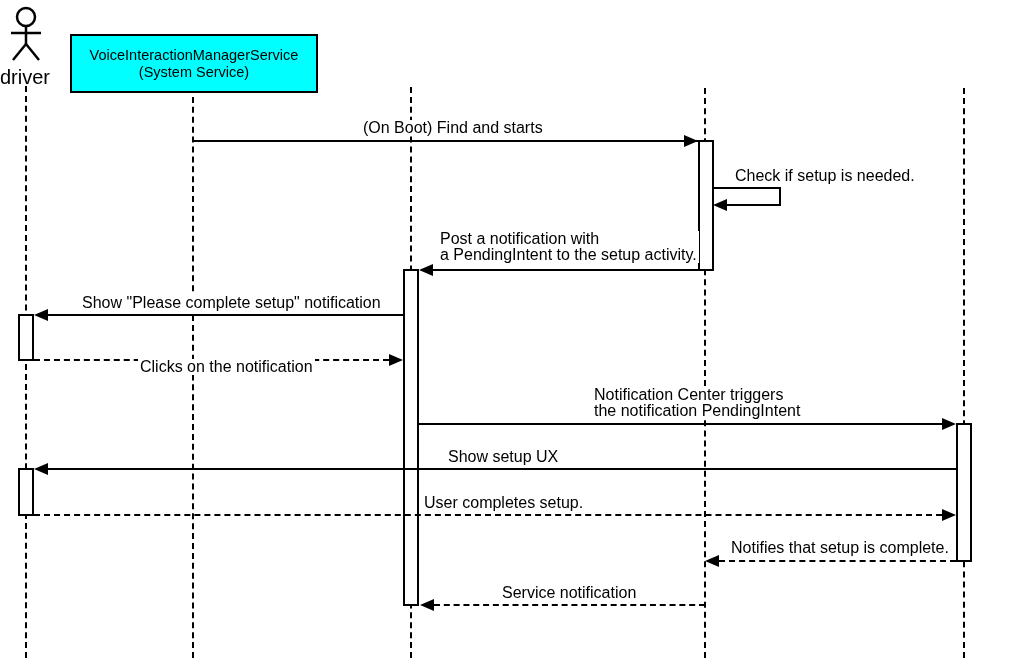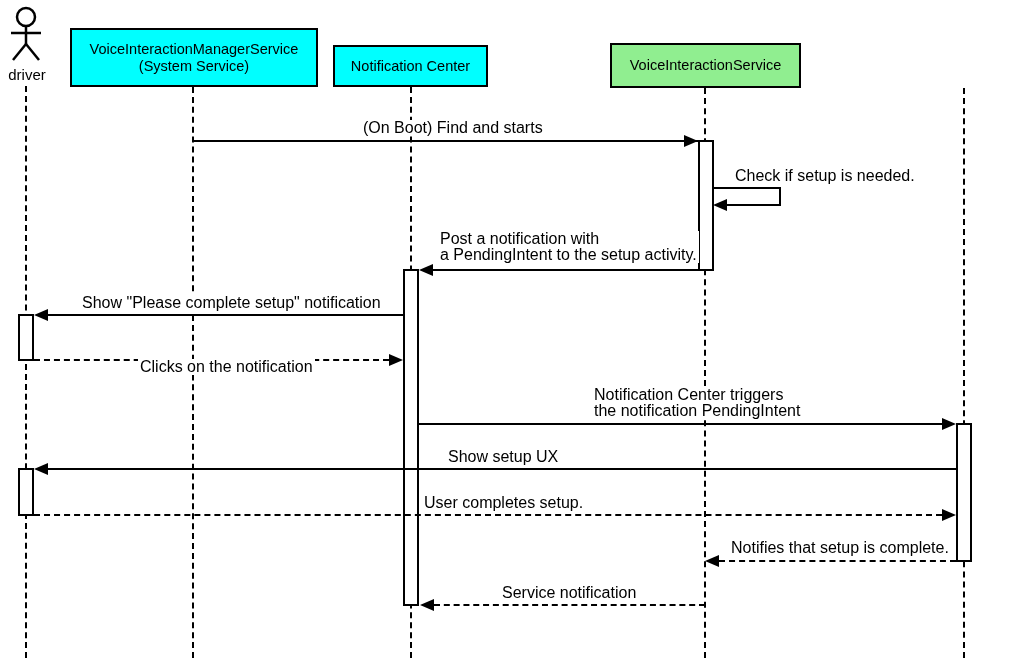--- a/index.html
+++ b/index.html
@@ -3,35 +3,35 @@
 <meta charset="utf-8">
 <style>
   html,body { margin:0; padding:0; background:#ffffff; }
   #canvas {
     position:relative; width:1035px; height:664px; background:#ffffff;
     font-family:"Liberation Sans", sans-serif; color:#000; overflow:hidden;
   }
   .pbox {
     position:absolute; box-sizing:border-box; border:2px solid #000;
     display:flex; align-items:center; justify-content:center; text-align:center;
-    font-size:14.5px; line-height:17px; white-space:pre-line;
+    font-size:14.5px; line-height:17px; white-space:pre-line;margin-top:6px;
   }
   .lifeline { position:absolute; width:0; border-left:2px dashed #000; }
   .bar { position:absolute; box-sizing:border-box; width:16px; border:2px solid #000; background:#fff; z-index:2; }
   .mline { position:absolute; height:0; border-top:2px solid #000; z-index:3; }
   .mline.dashed { border-top-style:dashed; }
   .vseg { position:absolute; width:0; border-left:2px solid #000; z-index:3; }
   .arr { position:absolute; width:0; height:0; border-top:6px solid transparent; border-bottom:6px solid transparent; z-index:4; }
   .arr-r { border-left:14px solid #000; }
   .arr-l { border-right:14px solid #000; }
   .mlabel {
     position:absolute; font-size:16px; line-height:16px; white-space:pre-line;
     background:#fff; padding:0 2px; z-index:3;
   }
-  .actor-label { position:absolute; font-size:15px; text-align:center; z-index:2; }
+  .actor-label { position:absolute; font-size:20px; text-align:left; z-index:2; }
 </style>
 </head>
 <body>
 
 <div id="canvas">
 
   <svg style="position:absolute;left:6px;top:5px;z-index:2;" width="40" height="58" viewBox="0 0 40 58">
     <circle cx="20" cy="12" r="9" fill="none" stroke="#000" stroke-width="2.5"></circle>
     <line x1="20" y1="21" x2="20" y2="39" stroke="#000" stroke-width="2.5"></line>
     <line x1="5" y1="28" x2="35" y2="28" stroke="#000" stroke-width="2.5"></line>
@@ -41,22 +41,20 @@
   <div class="actor-label" style="left:0px;top:66px;width:54px;">driver</div>
 
   <div class="lifeline" style="left:25px;top:86px;height:572px;"></div>
   <div class="lifeline" style="left:192px;top:87px;height:571px;"></div>
   <div class="lifeline" style="left:410px;top:87px;height:571px;"></div>
   <div class="lifeline" style="left:704px;top:88px;height:570px;"></div>
   <div class="lifeline" style="left:963px;top:88px;height:570px;"></div>
 
   <div class="pbox" style="left: 70px; top: 28px; width: 248px; height: 59px; background-color: rgb(0, 255, 255);">VoiceInteractionManagerService
 (System Service)</div>
-  <div class="pbox" style="left: 333px; top: 45px; width: 155px; height: 42px; background-color: rgb(0, 255, 255);">Notification Center</div>
-  <div class="pbox" style="left: 610px; top: 43px; width: 191px; height: 45px; background-color: rgb(144, 238, 144);">VoiceInteractionService</div>
 
   <div class="bar" style="left:698px;top:140px;height:131px;"></div>
   <div class="bar" style="left:403px;top:269px;height:337px;"></div>
   <div class="bar" style="left:18px;top:314px;height:47px;"></div>
   <div class="bar" style="left:18px;top:468px;height:48px;"></div>
   <div class="bar" style="left:956px;top:423px;height:139px;"></div>
 
   <div class="mline" style="left:194px;top:140px;width:504px;"></div>
   <div class="arr arr-r" style="left:684px;top:135px;"></div>
   <div class="mlabel" style="left:361px;top:120px;">(On Boot) Find and starts</div>

